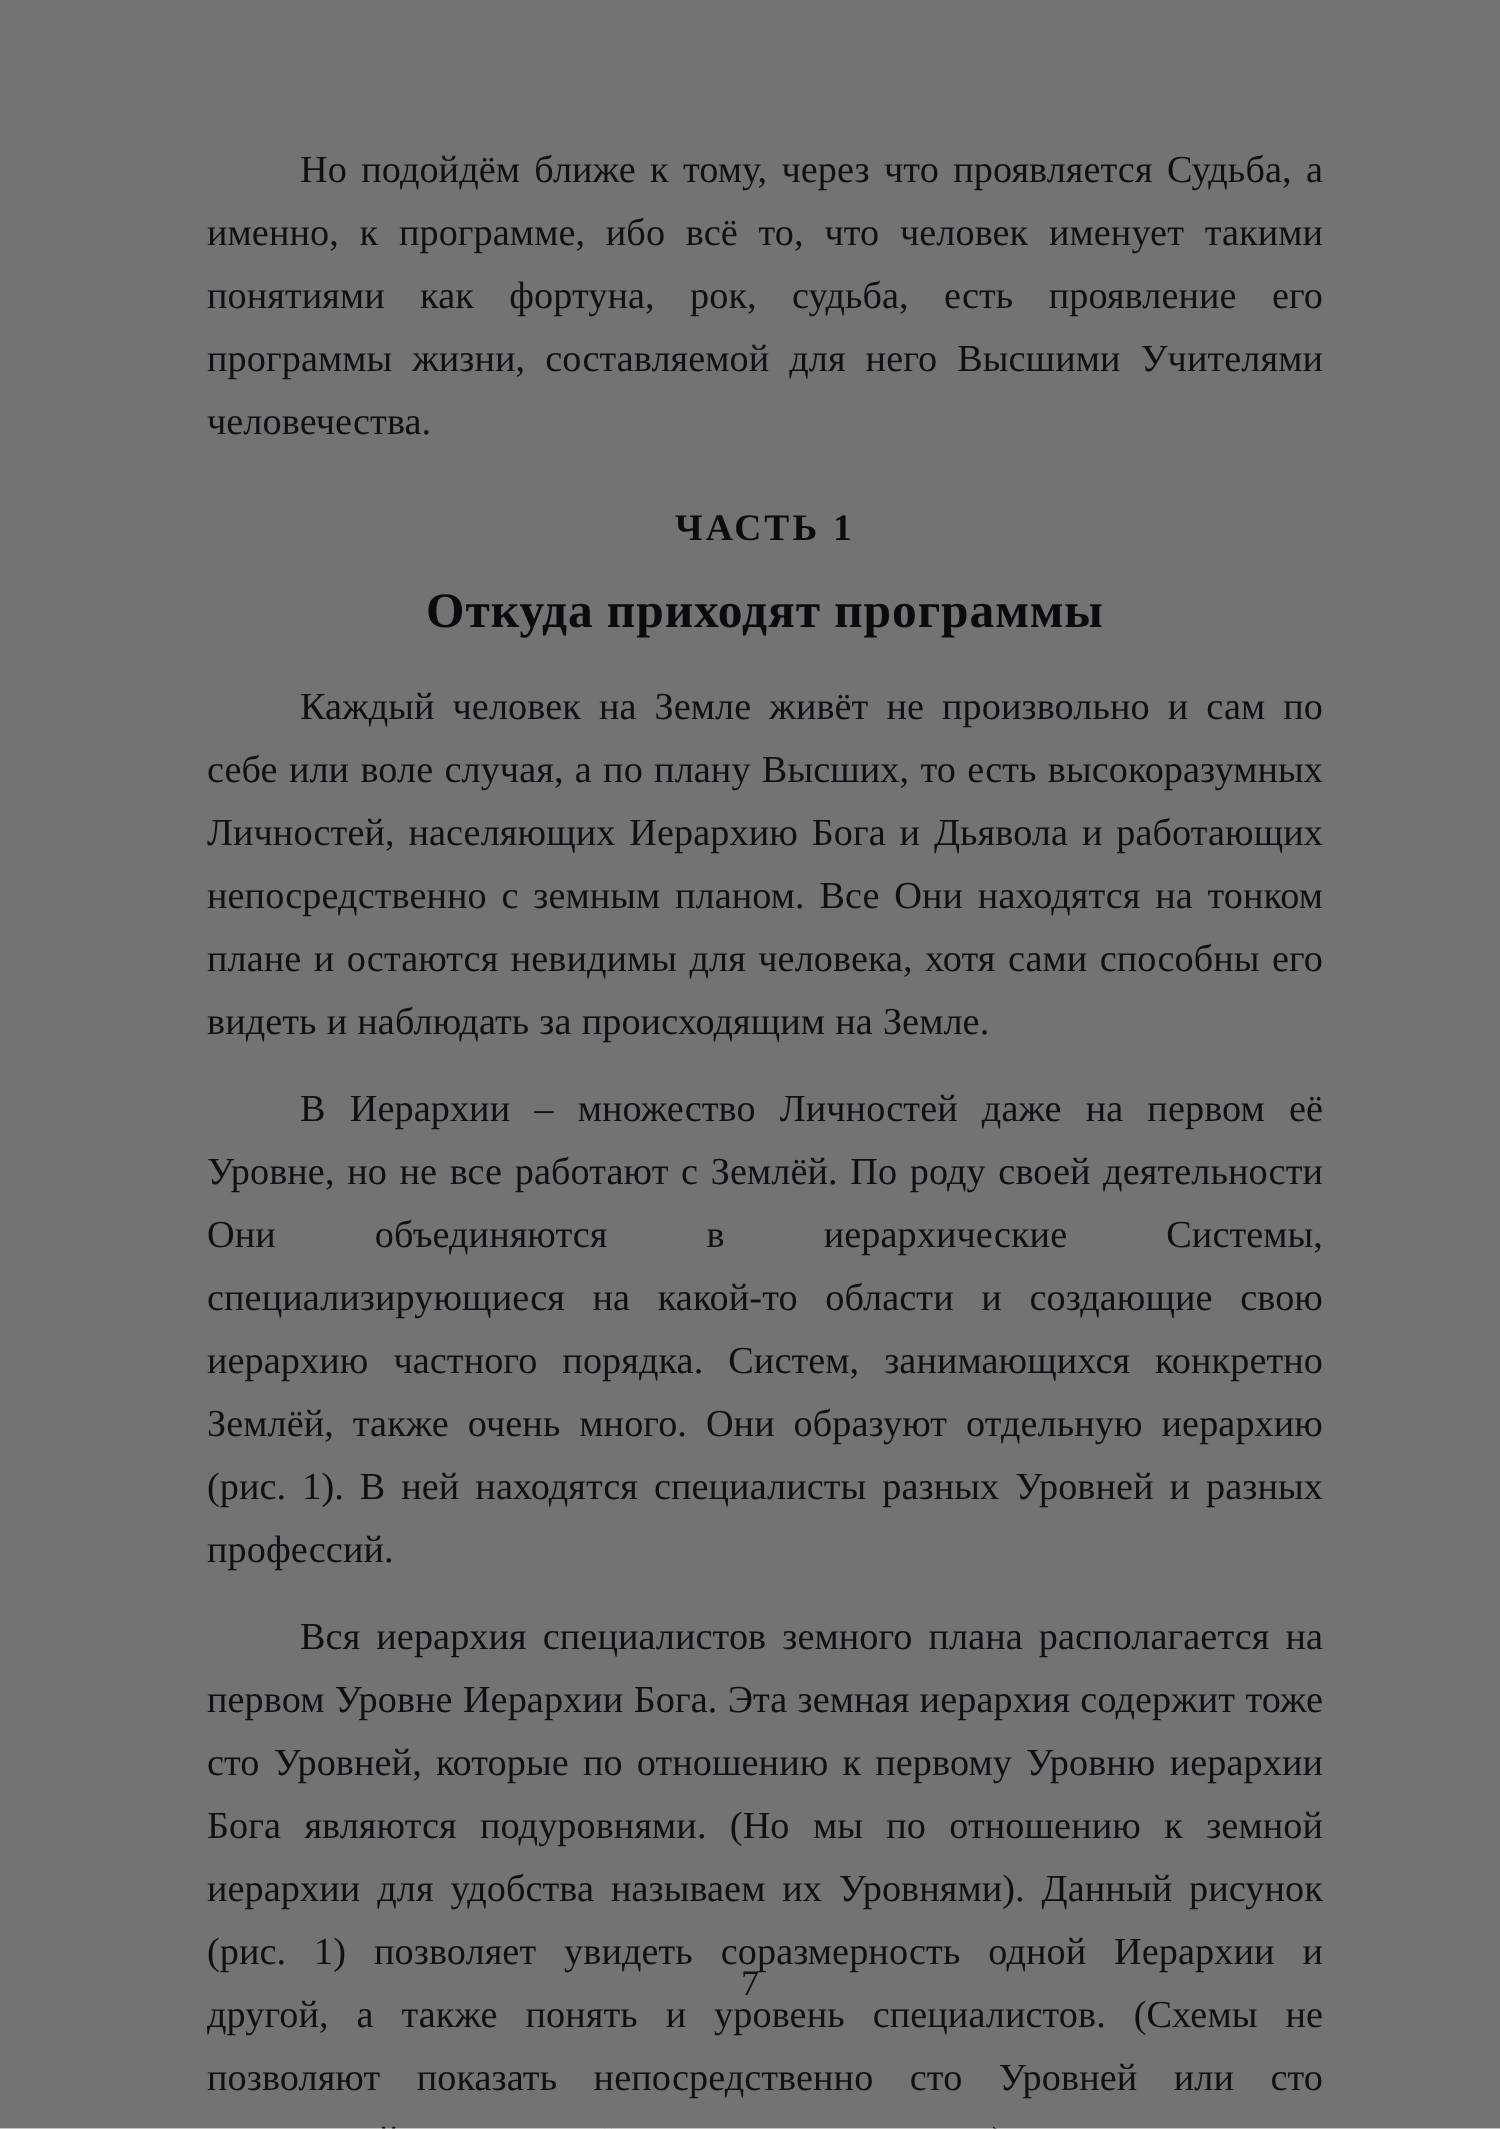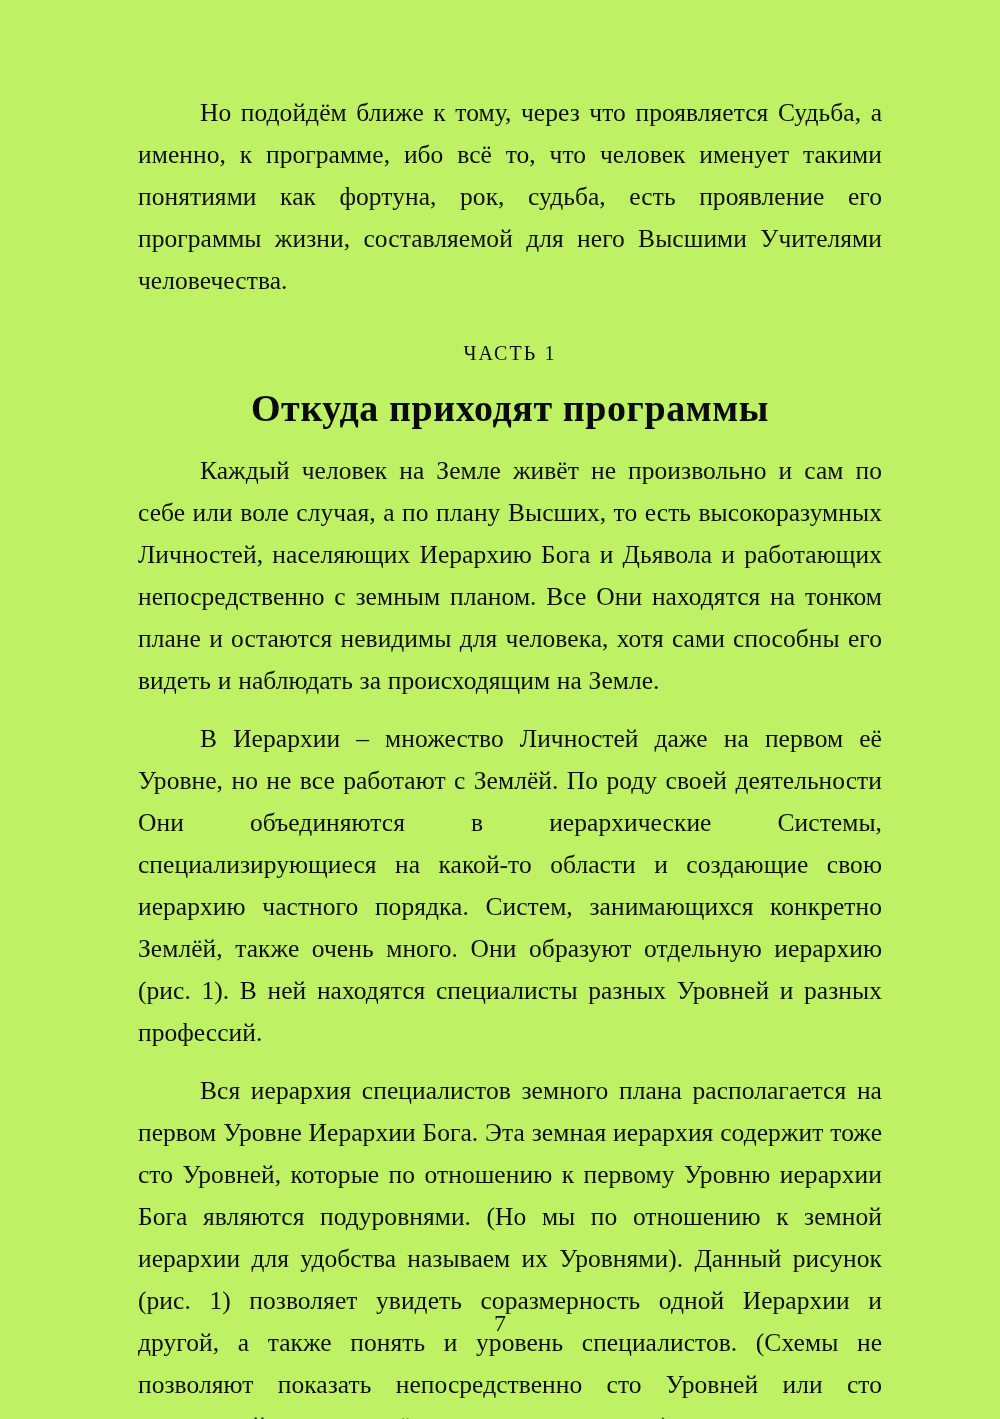--- a/index.html
+++ b/index.html
@@ -14,21 +14,21 @@
     position: relative;
     overflow: hidden;
     font-family: "Liberation Serif", "DejaVu Serif", serif;
     color: #111014;
     -webkit-font-smoothing: antialiased;
   }
 
   .page {
     position: absolute;
     inset: 0;
-    background: #bef264;
+    background: #737373;
   }
 
   .text-column {
     position: absolute;
     left: 138px;
     top: 92px;
     width: 744px;
   }
 
   
@@ -51,43 +51,43 @@
   
   .heading-block {
     margin: 0;
     padding: 0;
   }
 
   .part-label {
     margin: 0;
     padding: 30px 0 0 0;
     text-align: center;
-    font-size: 20px;
-    font-weight: normal;
+    font-size: 25px;
+    font-weight: bold;
     letter-spacing: 2.1px;
     line-height: 30px;
     color: #0c0b10;
   }
 
   .chapter-title {
     margin: 0;
     padding: 12px 0 0 0;
     text-align: center;
     font-size: 37px;
     font-weight: bold;
     letter-spacing: 2.4px;
     line-height: 46px;
     color: #0b0a0f;
   }
 
   .section-title {
     margin: 0;
     padding: 20px 0 22px 0;
     text-align: center;
-    font-size: 38px;
+    font-size: 33px;
     font-weight: bold;
     letter-spacing: 0.6px;
     line-height: 40px;
     color: #0b0a0f;
   }
 
   
   .intro-gap { height: 6px; }
 
   .page-number {

